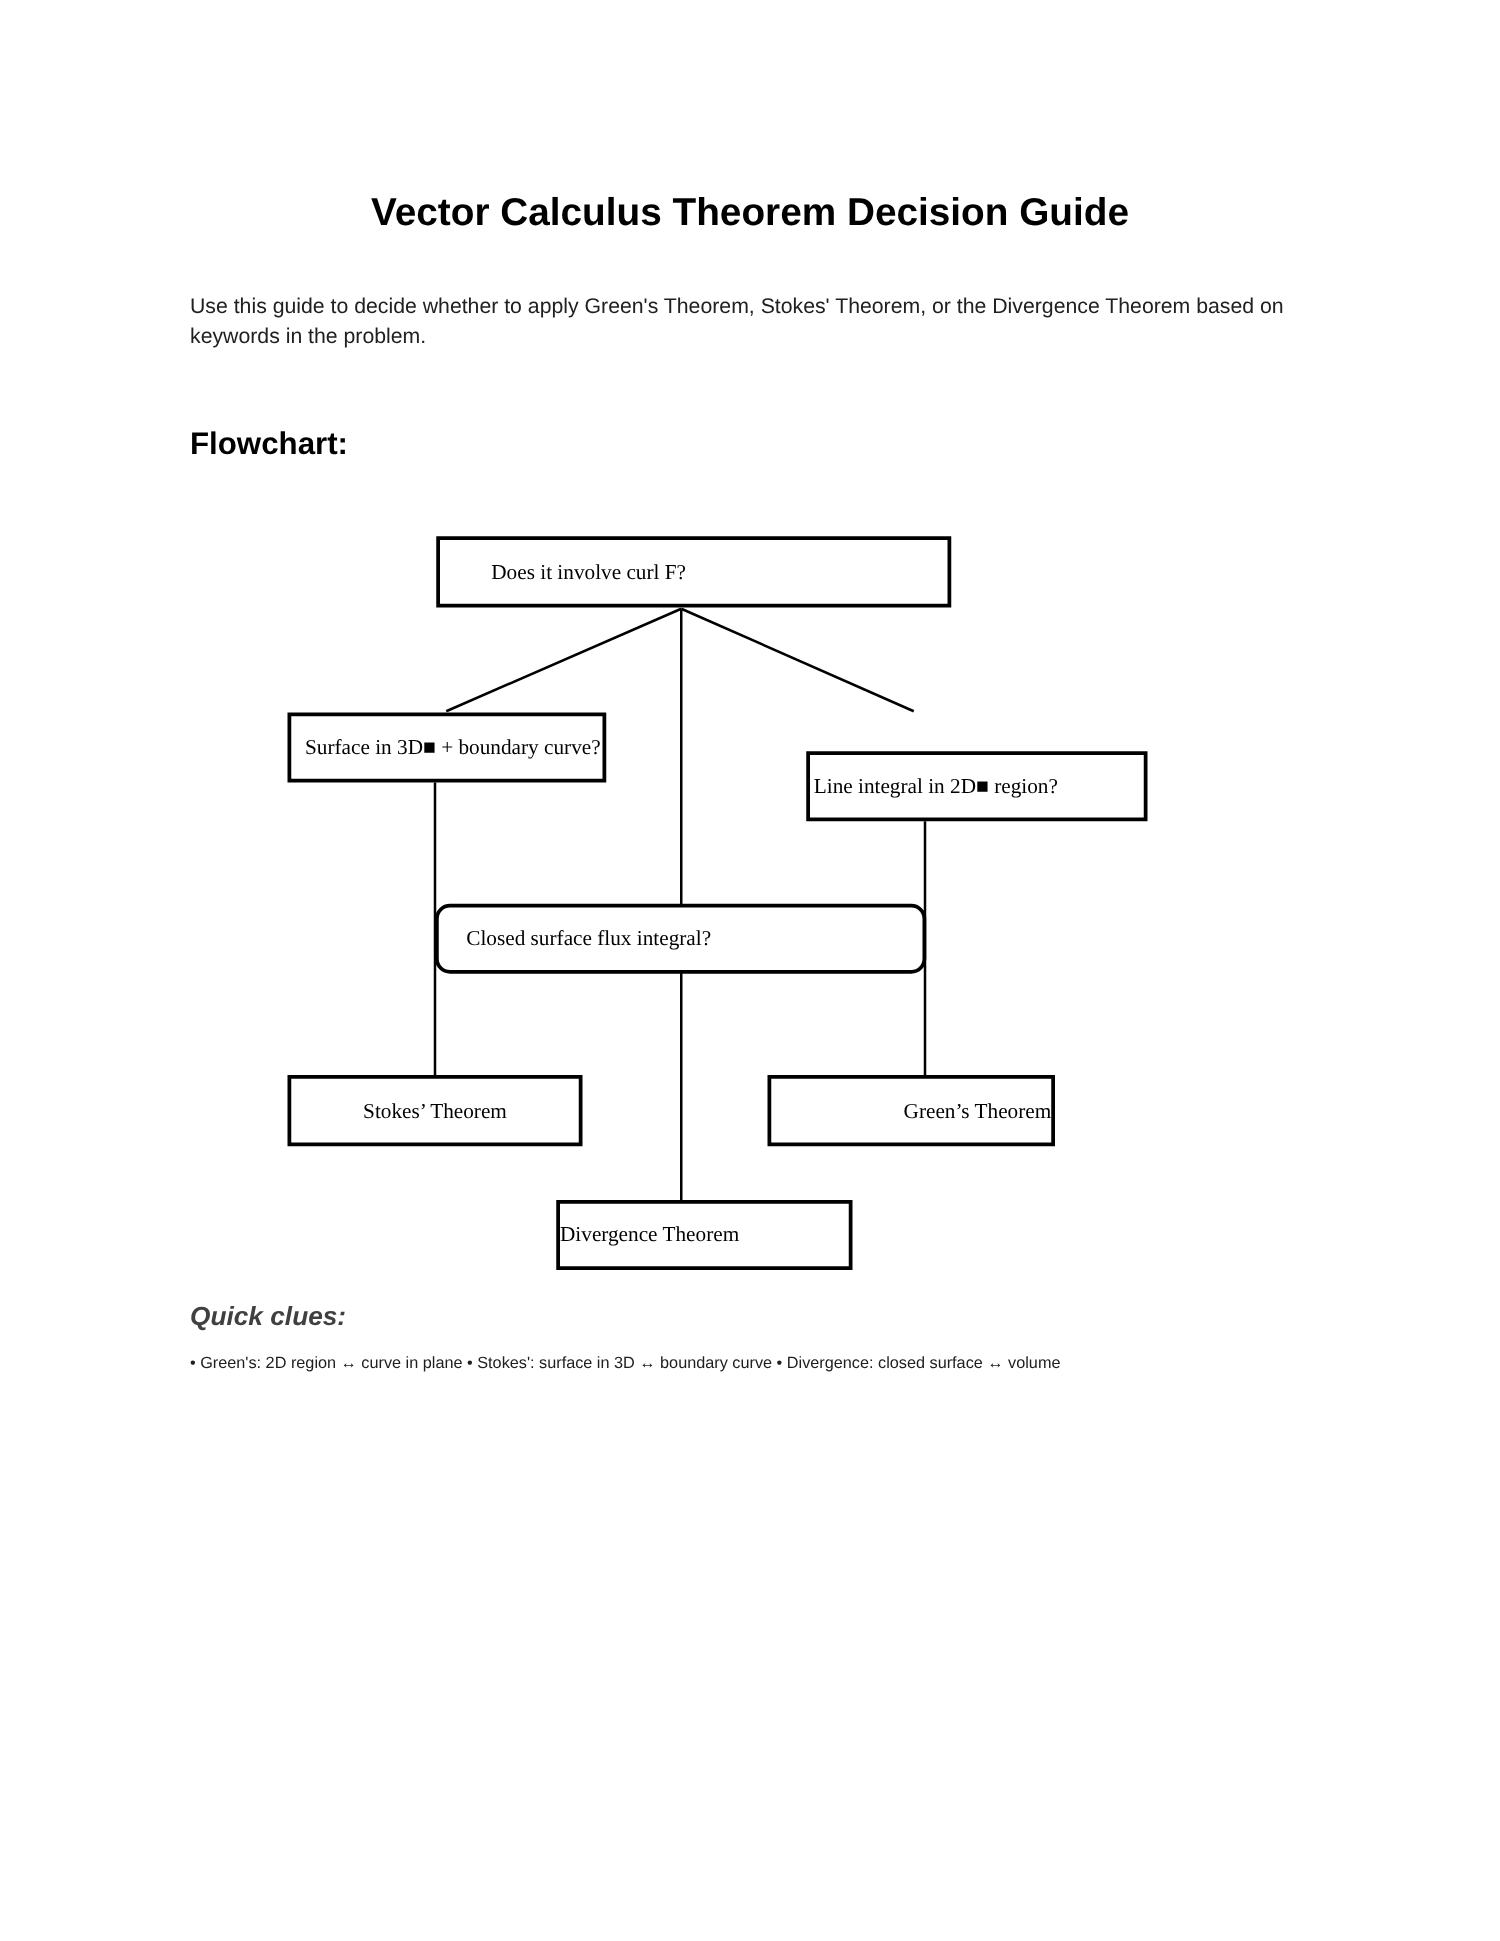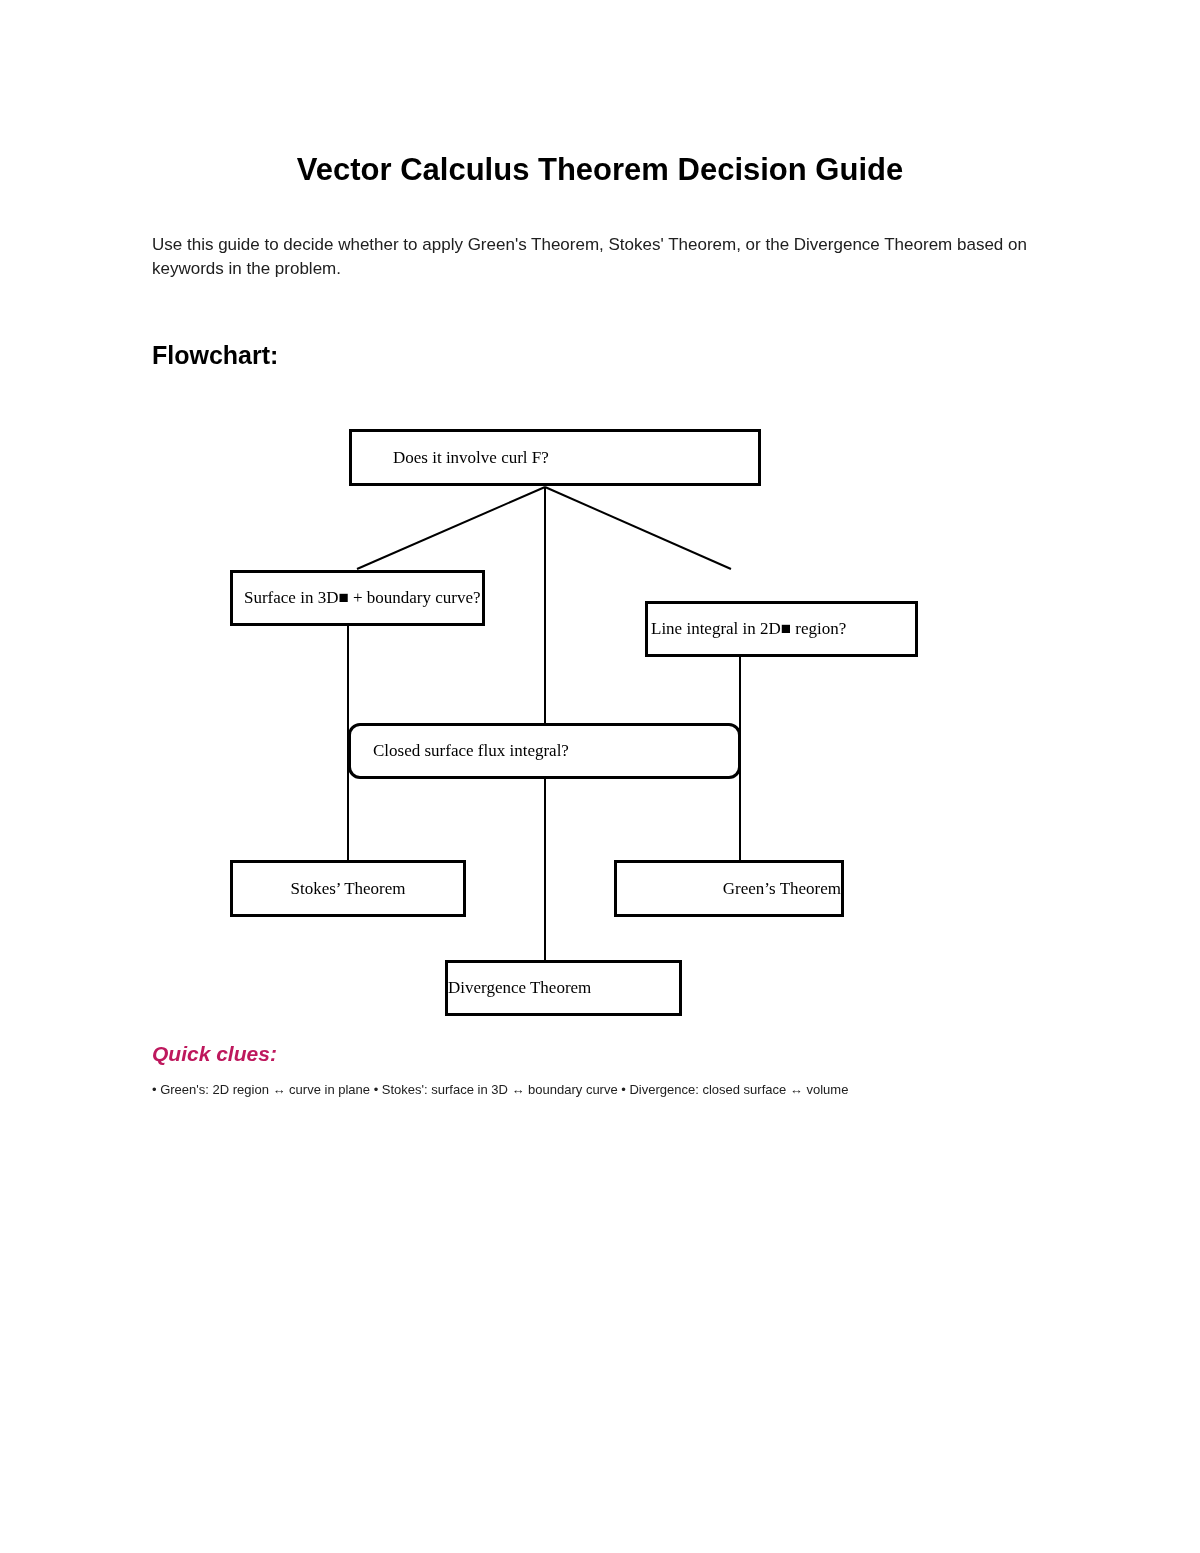--- a/index.html
+++ b/index.html
@@ -75,21 +75,21 @@
   .node-stokes     { left: 230px; top: 860px; width: 236px; height: 57px; justify-content: center; }
   .node-greens     { left: 614px; top: 860px; width: 230px; height: 57px; justify-content: flex-end; }
   .node-divergence { left: 445px; top: 960px; width: 237px; height: 56px; justify-content: flex-start; }
   .clues-heading {
     position: absolute;
     top: 1042px;
     left: 152px;
     font-size: 21px;
     font-weight: bold;
     font-style: italic;
-    color: #be185d;
+    color: #404040;
     margin: 0;
   }
   .clues {
     position: absolute;
     top: 1081px;
     left: 152px;
     width: 900px;
     font-size: 13px;
     line-height: 1.42;
     color: #202020;

